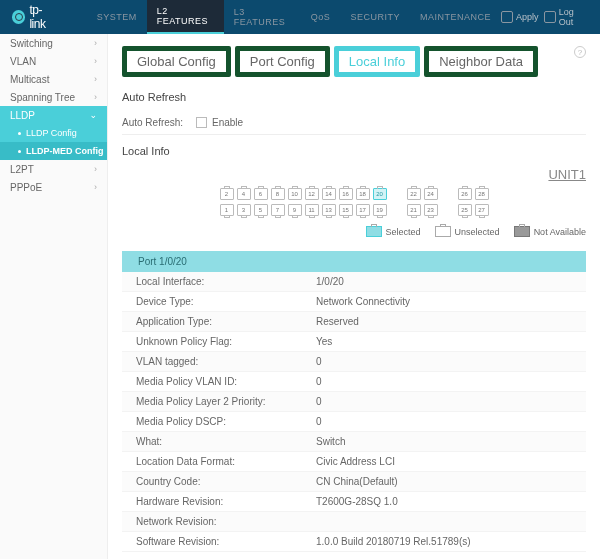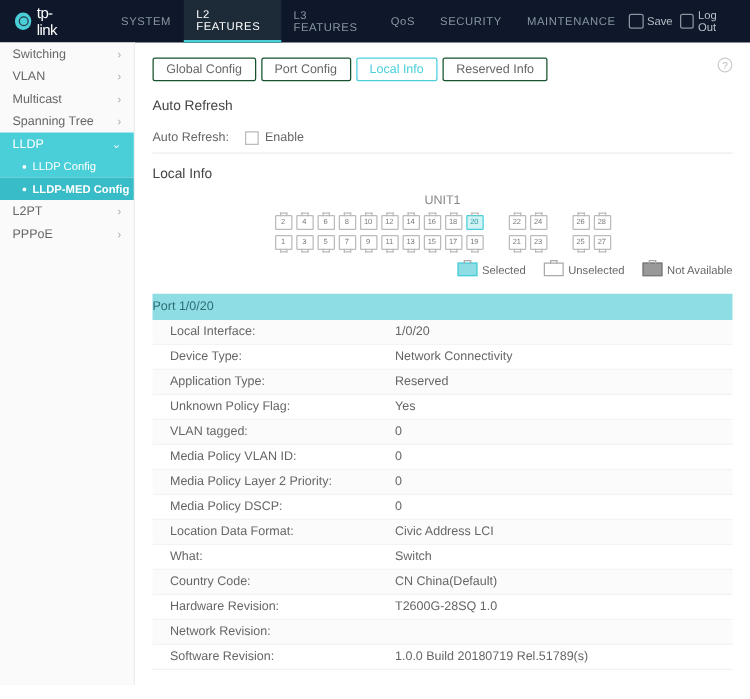--- a/index.html
+++ b/index.html
@@ -1,19 +1,19 @@
 <!DOCTYPE html>
 <html><head>
 <meta charset="utf-8">
 <style>
   * { box-sizing: border-box; margin: 0; padding: 0; }
   body { font-family: Arial, sans-serif; font-size: 10px; color: #555; background: #fff; width: 600px; }
 
   
-  .topbar { background: #0f172a; height: 34px; display: flex; align-items: center; padding: 0 12px; color: #b7c0c8; }
+  .topbar { background: #0c4a6e; height: 34px; display: flex; align-items: center; padding: 0 12px; color: #b7c0c8; }
   .logo { display: flex; align-items: center; gap: 4px; margin-right: 30px; }
   .logo-icon { width: 14px; height: 14px; background: #4acfd9; border-radius: 50%; position: relative; }
   .logo-icon::after { content: ""; position: absolute; left: 3px; top: 3px; width: 8px; height: 8px; border: 1.5px solid #2b3a4a; border-radius: 50%; box-sizing: border-box; }
   .logo-text { color: #fff; font-size: 12px; font-weight: 500; letter-spacing: -0.5px; }
   .topnav { display: flex; height: 100%; }
   .topnav-item { padding: 0 10px; display: flex; align-items: center; font-size: 9px; letter-spacing: 0.5px; cursor: pointer; color: #8a96a1; }
   .topnav-item.active { background: #1d2a38; color: #fff; border-bottom: 2px solid #4acfd9; }
   .topright { margin-left: auto; display: flex; gap: 6px; align-items: center; }
   .top-action { display: flex; align-items: center; gap: 3px; font-size: 9px; color: #b7c0c8; cursor: pointer; }
   .ticon { width: 12px; height: 12px; border: 1px solid #8a96a1; border-radius: 2px; display: inline-block; }
@@ -28,53 +28,53 @@
   .side-item.expanded .chev { color: #fff; }
   .side-sub { background: #4acfd9; color: #fff; height: 18px; display: flex; align-items: center; padding-left: 18px; font-size: 9px; cursor: pointer; }
   .side-sub.active { background: #38bcc7; font-weight: bold; }
   .side-sub .dot { width: 3px; height: 3px; background: #fff; border-radius: 50%; margin-right: 5px; }
 
   
   .main { flex: 1; padding: 12px 14px; position: relative; }
   .help-icon { position: absolute; right: 14px; top: 12px; width: 12px; height: 12px; border: 1px solid #ccc; border-radius: 50%; color: #bbb; font-size: 8px; display: flex; align-items: center; justify-content: center; }
 
   .tabs { display: flex; gap: 4px; margin-bottom: 14px; }
-  .tab { border: 1px solid #14532d; border-radius: 2px; padding: 3px 10px; font-size: 10px; color: #666; cursor: pointer; background: #fff; }
+  .tab { border: 5px solid #14532d; border-radius: 2px; padding: 3px 10px; font-size: 13px; color: #666; cursor: pointer; background: #fff; }
   .tab.active { border-color: #4acfd9; color: #4acfd9; }
 
   .section-h { font-size: 11px; color: #444; margin-bottom: 10px; }
 
   .row { display: flex; align-items: center; padding: 4px 0; font-size: 10px; color: #666; }
   .row .label { width: 74px; }
 
   .chk { width: 11px; height: 11px; border: 1px solid #bbb; display: inline-block; margin-right: 5px; vertical-align: middle; }
 
   .apply-row { display: flex; justify-content: flex-end; margin: 4px 0 12px 0; }
   .btn-apply { background: #4acfd9; color: #fff; border-radius: 9px; padding: 3px 16px; font-size: 10px; border: none; cursor: pointer; }
 
   .divider { height: 1px; background: #eee; margin: 2px 0 10px 0; }
 
   
-  .unit-label { text-align: center; color: #888; font-size: 10px; margin-bottom: 6px; }
+  .unit-label { text-align: right; color: #888; font-size: 13px; margin-bottom: 6px; text-decoration: underline; }
   .port-grid { display: flex; justify-content: center; flex-wrap: wrap; gap: 3px; margin-bottom: 4px; }
   .port { width: 14px; height: 12px; border: 1px solid #bbb; border-radius: 1px; font-size: 6px; display: flex; align-items: center; justify-content: center; position: relative; color: #777; background: #fff; cursor: pointer; }
   .port::before { content: ""; position: absolute; top: -3px; left: 3px; right: 3px; height: 2px; border: 1px solid #bbb; border-bottom: none; }
   .port.bottom::before { top: auto; bottom: -3px; border: 1px solid #bbb; border-top: none; }
   .port.sel { border-color: #4acfd9; background: #d2f3f6; color: #2a9aa3; }
   .port-spacer { width: 14px; height: 12px; }
 
   .legend { display: flex; gap: 14px; justify-content: flex-end; margin: 10px 0 14px 0; align-items: center; }
   .legend-item { display: flex; align-items: center; gap: 4px; font-size: 9px; color: #666; }
   .swatch { width: 16px; height: 11px; border: 1px solid #aaa; position: relative; }
   .swatch::before { content:""; position:absolute; top:-3px; left:4px; right:4px; height:2px; border:1px solid #aaa; border-bottom:none;}
   .swatch.sel { background: #8fdde4; border-color: #4acfd9; }
   .swatch.na { background: #999; border-color: #777; }
 
   
-  .info-head { background: #8fdde4; color: #2a6d73; padding: 5px 0; font-size: 10px; }
+  .info-head { background: #8fdde4; color: #2a6d73; padding: 5px 16px; font-size: 10px; }
   .info-row { display: flex; padding: 4px 14px; font-size: 10px; color: #666; border-bottom: 1px solid #f3f3f3; background: #fbfbfb; }
   .info-row:nth-child(even){ background:#fff; }
   .info-row .k { width: 180px; }
 </style>
 </head>
 <body>
 
 <div class="topbar">
   <div class="logo">
     <span class="logo-icon"></span>
@@ -84,21 +84,21 @@
       <div class="topnav-item">SYSTEM</div>
       <div class="topnav-item active">L2 FEATURES</div>
       <div class="topnav-item">L3 FEATURES</div>
       <div class="topnav-item">QoS</div>
       <div class="topnav-item">SECURITY</div>
       <div class="topnav-item">MAINTENANCE</div>
     </div>
   <div class="topright">
     <div class="top-action">
       <span class="ticon"></span>
-      <span>Save</span>
+      <span>Apply</span>
     </div>
     <div class="top-action">
       <span class="ticon"></span>
       <span>Log Out</span>
     </div>
   </div>
 </div>
 
 <div class="layout">
 
@@ -135,21 +135,21 @@
       </div>
     </div>
 
   <div class="main">
     <div class="help-icon">?</div>
 
     <div class="tabs" id="tabs">
         <div class="tab">Global Config</div>
         <div class="tab">Port Config</div>
         <div class="tab active">Local Info</div>
-        <div class="tab">Reserved Info</div>
+        <div class="tab">Neighbor Data</div>
       </div>
 
     <div class="section-h">Auto Refresh</div>
     <div class="row">
       <span class="label">Auto Refresh:</span>
       <span class="chk"></span>
       <span>Enable</span>
     </div>
 
     <div class="divider"></div>
@@ -237,28 +237,28 @@
         </div>
         <div class="info-row">
           <span class="k">Media Policy Layer 2 Priority:</span>
           <span>0</span>
         </div>
         <div class="info-row">
           <span class="k">Media Policy DSCP:</span>
           <span>0</span>
         </div>
         <div class="info-row">
+          <span class="k">What:</span>
+          <span>Switch</span>
+        </div>
+        <div class="info-row">
           <span class="k">Location Data Format:</span>
           <span>Civic Address LCI</span>
         </div>
         <div class="info-row">
-          <span class="k">What:</span>
-          <span>Switch</span>
-        </div>
-        <div class="info-row">
           <span class="k">Country Code:</span>
           <span>CN China(Default)</span>
         </div>
         <div class="info-row">
           <span class="k">Hardware Revision:</span>
           <span>T2600G-28SQ 1.0</span>
         </div>
         <div class="info-row">
           <span class="k">Network Revision:</span>
           <span></span>

